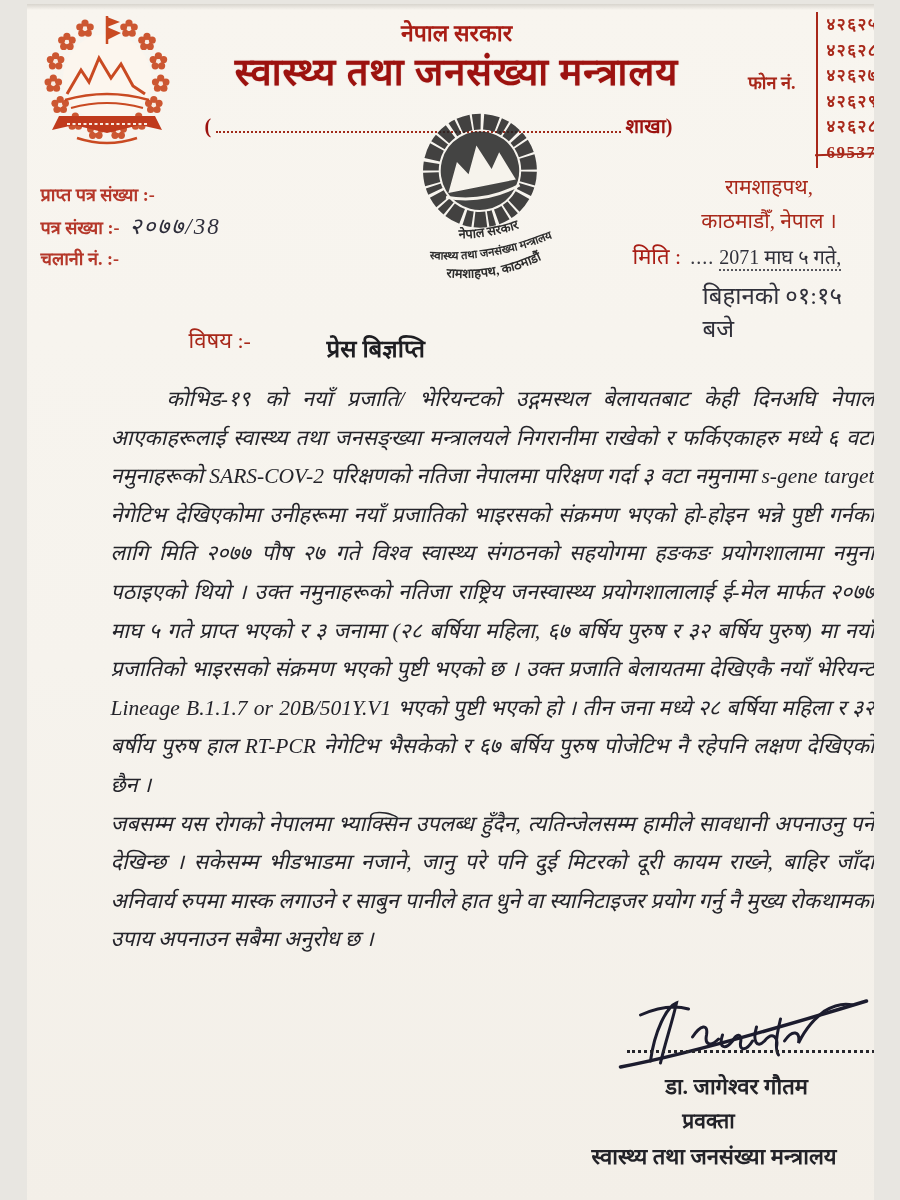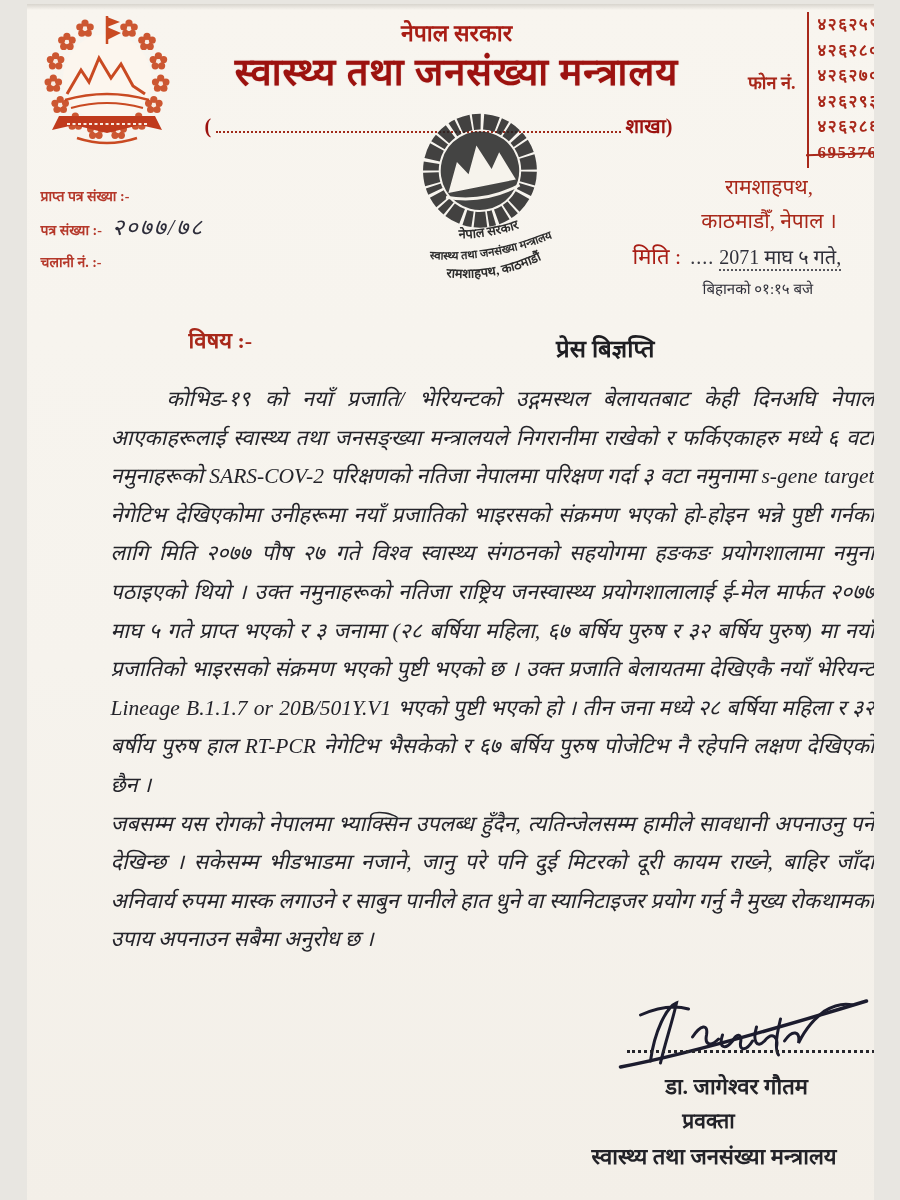--- a/index.html
+++ b/index.html
@@ -14,43 +14,43 @@
   .emblem{position:absolute;left:10px;top:8px;}
   .gov{position:absolute;left:180px;top:12px;width:500px;text-align:center;
     font-size:23px;font-weight:bold;color:#a81d15;}
   .ministry{position:absolute;left:110px;top:40px;width:640px;text-align:center;
     font-size:38px;font-weight:bold;color:#9c120f;letter-spacing:1px;
     text-shadow:0 0 1px rgba(156,18,15,.45);}
   .branch-line{position:absolute;left:178px;top:106px;width:468px;display:flex;
     align-items:baseline;font-size:20px;font-weight:bold;color:#9c120f;}
   .dotted-fill{flex:1;border-bottom:2px dotted #a02a1a;margin:0 5px;height:1.05em;}
   .phone-block{position:absolute;left:703px;top:4px;display:flex;}
-  .phone-label{width:66px;margin-top:62px;text-align:right;padding-right:11px;
+  .phone-label{width:66px;margin-top:62px;text-align:right;padding-right:20px;
     font-size:18px;font-weight:bold;color:#a8281a;}
   .phone-divider{width:2px;background:#a8281a;height:156px;margin-top:4px;}
   .phone-list{padding-left:9px;padding-top:4px;}
   .phone{font-size:17px;font-weight:bold;color:#a8281a;line-height:25.5px;letter-spacing:1.5px;}
   .struck{position:relative;}
   .struck::after{content:'';position:absolute;left:-12px;right:-2px;top:54%;
     border-top:2.5px solid #a8281a;transform:rotate(-1.5deg);}
   .refs{position:absolute;left:14px;top:176px;line-height:31px;}
-  .ref-label{font-size:14px;font-weight:bold;color:#b5382a;}
+  .ref-label{font-size:18px;font-weight:bold;color:#b5382a;}
   .hand{font-size:23px;color:#2d2d3a;font-style:italic;letter-spacing:2px;padding-left:6px;}
   .addr{position:absolute;left:635px;top:166px;width:215px;text-align:center;
     font-size:21px;font-weight:normal;color:#a8281a;line-height:34px;}
   .date-line{position:absolute;left:606px;top:236px;width:280px;font-size:20px;color:#30303a;}
   .date-label{font-size:22px;font-weight:normal;color:#a81d15;padding-right:4px;}
   .date-dots{letter-spacing:1px;color:#3a3a42;}
   .date-value{border-bottom:2px dotted #55555c;padding-bottom:1px;}
-  .time-line{position:absolute;left:676px;top:274px;font-size:15px;color:#30303a;}
+  .time-line{position:absolute;left:676px;top:274px;font-size:24px;color:#30303a;}
   
   .stamp{position:absolute;left:323px;top:106px;transform:rotate(-8deg);opacity:.95;}
   
-  .subject-label{position:absolute;left:162px;top:320px;font-size:22px;font-weight:bold;color:#a8281a;}
-  .subject-title{position:absolute;left:288px;top:327px;width:340px;text-align:right;
+  .subject-label{position:absolute;left:162px;top:320px;font-size:22px;font-weight:normal;color:#a8281a;}
+  .subject-title{position:absolute;left:300px;top:327px;width:340px;text-align:left;
     font-size:24px;font-weight:bold;color:#1e1e22;}
   .body{position:absolute;left:84px;top:376px;width:764px;
     font-size:21.5px;line-height:38.6px;text-align:justify;color:#24242a;font-style:italic;}
   .body p{margin:0;}
   .p1{text-indent:56px;}
   
   .sig-scribble{position:absolute;left:585px;top:993px;}
   .sig-dots{position:absolute;left:600px;top:1046px;width:248px;border-bottom:3px dotted #26262c;}
   .sig-name{position:absolute;left:560px;top:1066px;width:300px;text-align:center;
     font-size:22px;font-weight:bold;color:#222228;}
@@ -123,21 +123,21 @@
       <div class="phone struck">6953760</div>
     </div>
   </div>
 
   <div class="refs">
     <div>
       <span class="ref-label">प्राप्त पत्र संख्या :-</span>
     </div>
     <div>
       <span class="ref-label">पत्र संख्या :-</span>
-      <span class="hand">२०७७/७८</span>
+      <span class="hand">२०७७/38</span>
     </div>
     <div>
       <span class="ref-label">चलानी नं. :-</span>
     </div>
   </div>
 
   <div class="addr">
     <div>रामशाहपथ,</div>
     <div>काठमाडौँ, नेपाल ।</div>
   </div>

